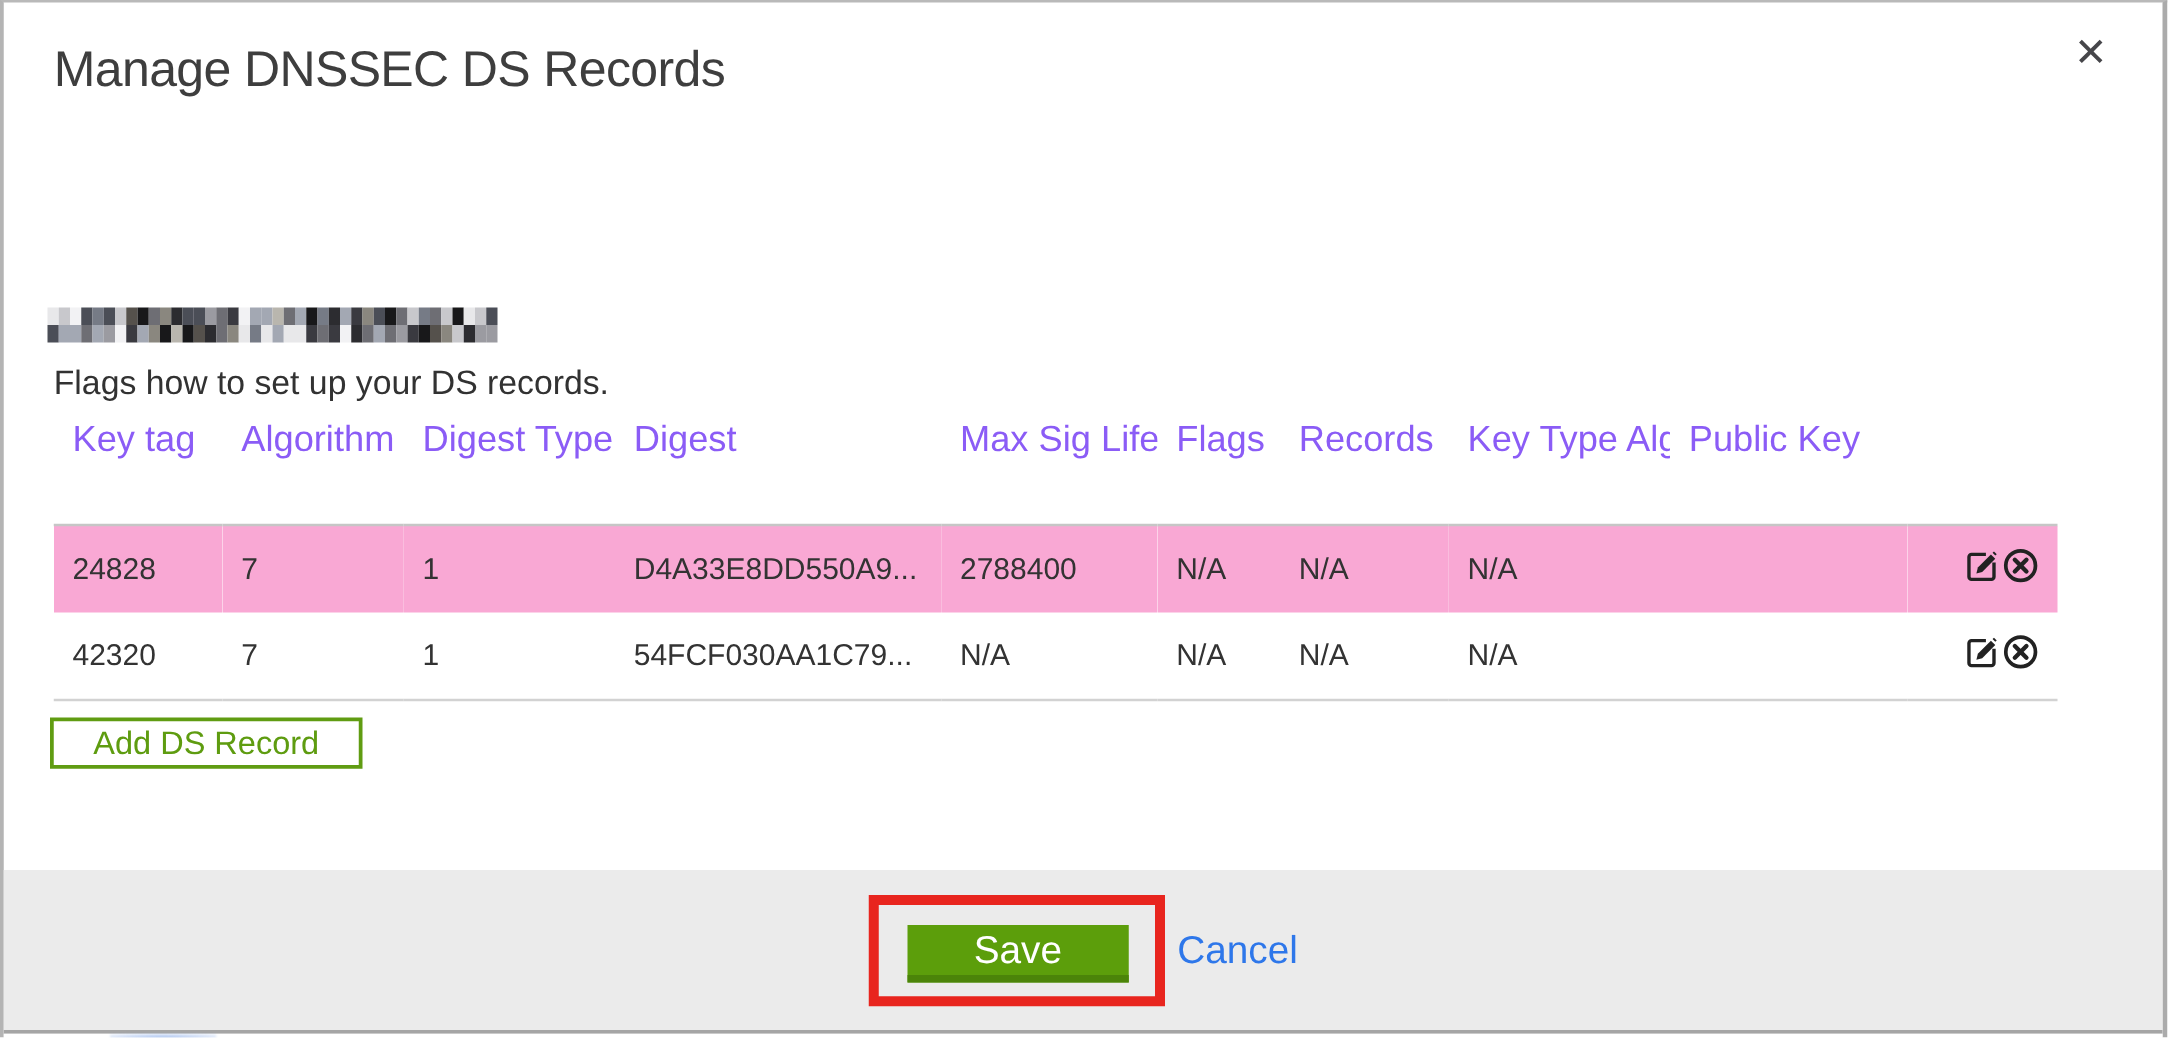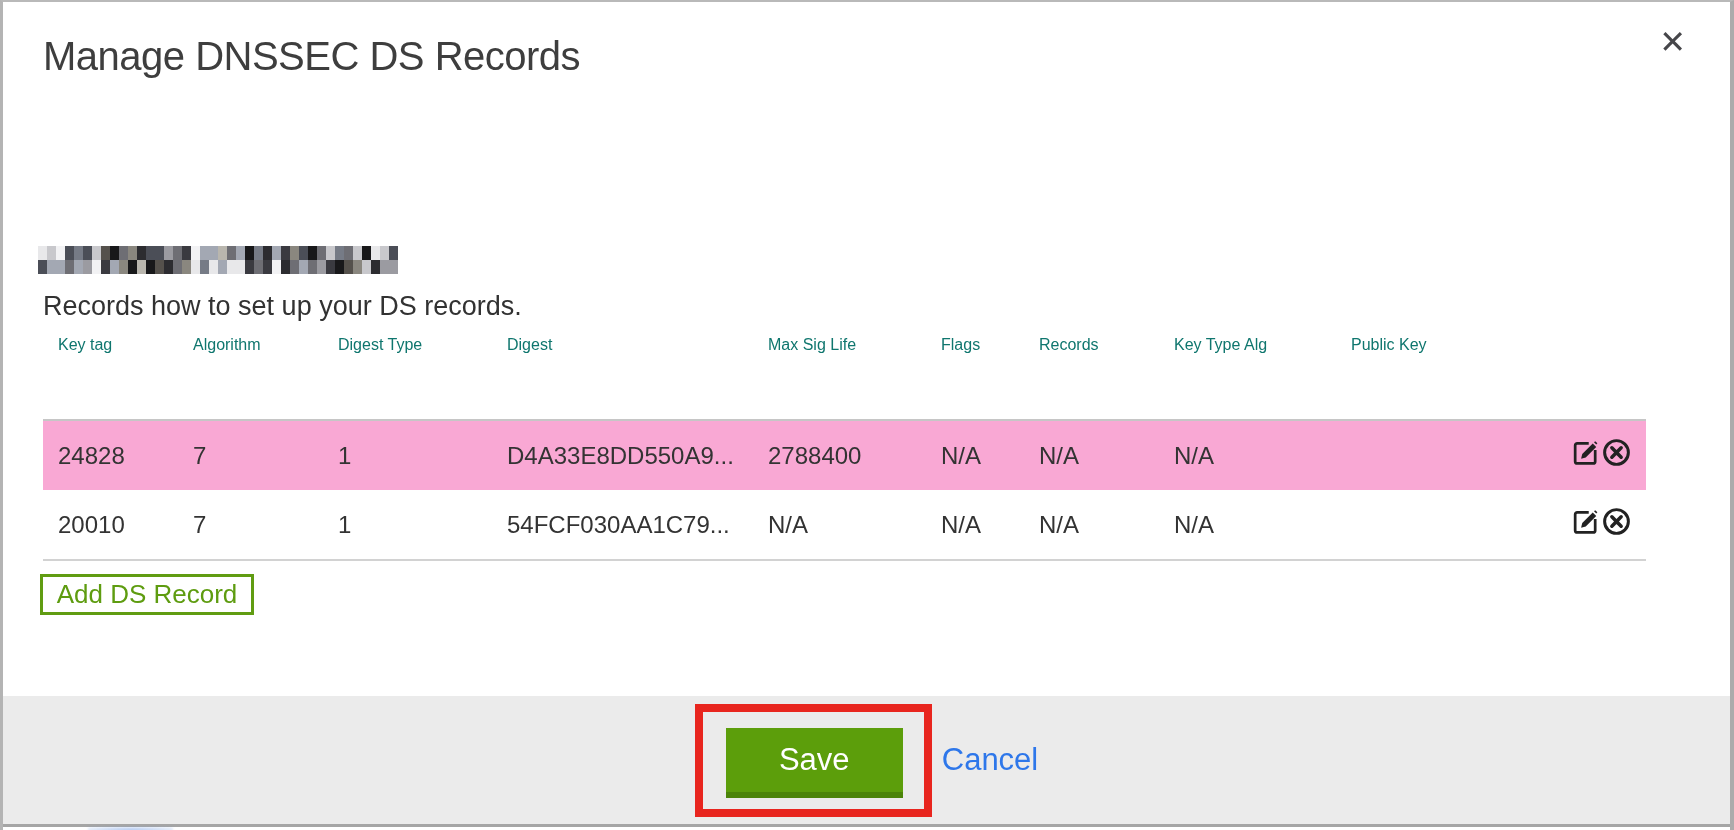--- a/index.html
+++ b/index.html
@@ -10,34 +10,34 @@
   .modal-title{position:absolute;left:40px;top:30px;font-size:40px;line-height:48px;
     color:#3e3e3e;font-weight:300;letter-spacing:-0.5px;}
   .close-x{position:absolute;right:44px;top:22px;font-size:32px;color:#46464a;font-weight:700;
     cursor:pointer;line-height:36px;}
   .mosaic{position:absolute;left:35px;top:244px;width:360px;height:28px;display:grid;
     grid-template-columns:repeat(40,1fr);grid-template-rows:repeat(2,1fr);}
   .mosaic div{width:100%;height:100%;}
   .subtitle{position:absolute;left:40px;top:289px;font-size:27px;color:#323232;}
   .tablewrap{position:absolute;left:40px;top:330px;width:1603px;}
   table{border-collapse:collapse;table-layout:fixed;width:1603px;}
-  th{font-weight:400;font-size:16px;color:#0f766e;text-align:left;vertical-align:top;
+  th{font-weight:400;font-size:29px;color:#8b5cf6;text-align:left;vertical-align:top;
     padding:4px 0 0 15px;height:83px;border-bottom:2px solid #c6c6c6;white-space:nowrap;overflow:hidden;}
   td{font-size:24px;color:#333;padding:0 0 0 15px;height:69px;white-space:nowrap;overflow:hidden;}
   tbody tr.stripe{background:#f9a8d4;}
   tbody tr:last-child td{border-bottom:2px solid #d2d2d2;}
   td.actions{padding:0 14px 0 0;text-align:right;}
   .rowicon{display:inline-block;vertical-align:middle;cursor:pointer;}
-  .add-btn{position:absolute;left:37px;top:572px;width:214px;height:41px;box-sizing:border-box;
+  .add-btn{position:absolute;left:37px;top:572px;width:250px;height:41px;box-sizing:border-box;
     background:#fff;border:3px solid #609c12;color:#5e9c10;font-size:26px;
     display:flex;align-items:center;justify-content:center;cursor:pointer;}
   .footer{position:absolute;left:0;right:0;top:694px;height:128px;background:#ebebeb;
     border-bottom:3px solid #a5a5a5;display:flex;align-items:center;justify-content:center;box-sizing:content-box;}
   .red-annot{border:8px solid #e8251e;padding:16px 21px 11px 23px;display:flex;}
-  .save-btn{width:177px;height:70px;background:#5c9e0b;border:none;border-bottom:6px solid #4b8409;
+  .save-btn{width:177px;height:46px;background:#5c9e0b;border:none;border-bottom:6px solid #4b8409;
     color:#fff;font-size:31px;font-family:inherit;cursor:pointer;display:flex;align-items:center;justify-content:center;}
   .cancel-link{font-size:31px;color:#2e77ea;margin-left:10px;cursor:pointer;text-decoration:none;}
   .below-strip{position:absolute;left:0;right:0;top:825px;height:5px;background:#fff;}
   .blue-blob{position:absolute;left:85px;top:0;width:85px;height:5px;
     background:radial-gradient(ellipse at center,rgba(120,160,230,0.6),rgba(120,160,230,0.05));filter:blur(1px);}
 </style>
 </head>
 <body>
 
 <div class="window">
@@ -121,21 +121,21 @@
       <div style="background: rgb(58, 58, 64);"></div>
       <div style="background: rgb(24, 24, 26);"></div>
       <div style="background: rgb(85, 81, 76);"></div>
       <div style="background: rgb(138, 135, 127);"></div>
       <div style="background: rgb(200, 200, 204);"></div>
       <div style="background: rgb(44, 44, 48);"></div>
       <div style="background: rgb(155, 155, 161);"></div>
       <div style="background: rgb(155, 155, 161);"></div>
     </div>
 
-  <div class="subtitle">Records how to set up your DS records.</div>
+  <div class="subtitle">Flags how to set up your DS records.</div>
 
   <div class="tablewrap">
     <table>
       <colgroup>
         <col style="width:135px">
           <col style="width:145px">
           <col style="width:169px">
         <col style="width:261px">
           <col style="width:173px">
           <col style="width:98px">
@@ -178,21 +178,21 @@
               </svg>
             </span><span class="rowicon">
               <svg width="31" height="31" viewBox="0 0 24 24">
                 <circle cx="12" cy="12" r="9.2" fill="none" stroke="#222" stroke-width="2.3"></circle>
                 <path d="M8.4 8.4 L15.6 15.6 M15.6 8.4 L8.4 15.6" stroke="#222" stroke-width="2.7" stroke-linecap="round"></path>
               </svg>
             </span>
           </td>
         </tr>
         <tr>
-          <td>20010</td>
+          <td>42320</td>
           <td>7</td>
           <td>1</td>
           <td>54FCF030AA1C79...</td>
           <td>N/A</td>
           <td>N/A</td>
           <td>N/A</td>
           <td>N/A</td>
           <td></td>
           <td class="actions">
             <span class="rowicon">

